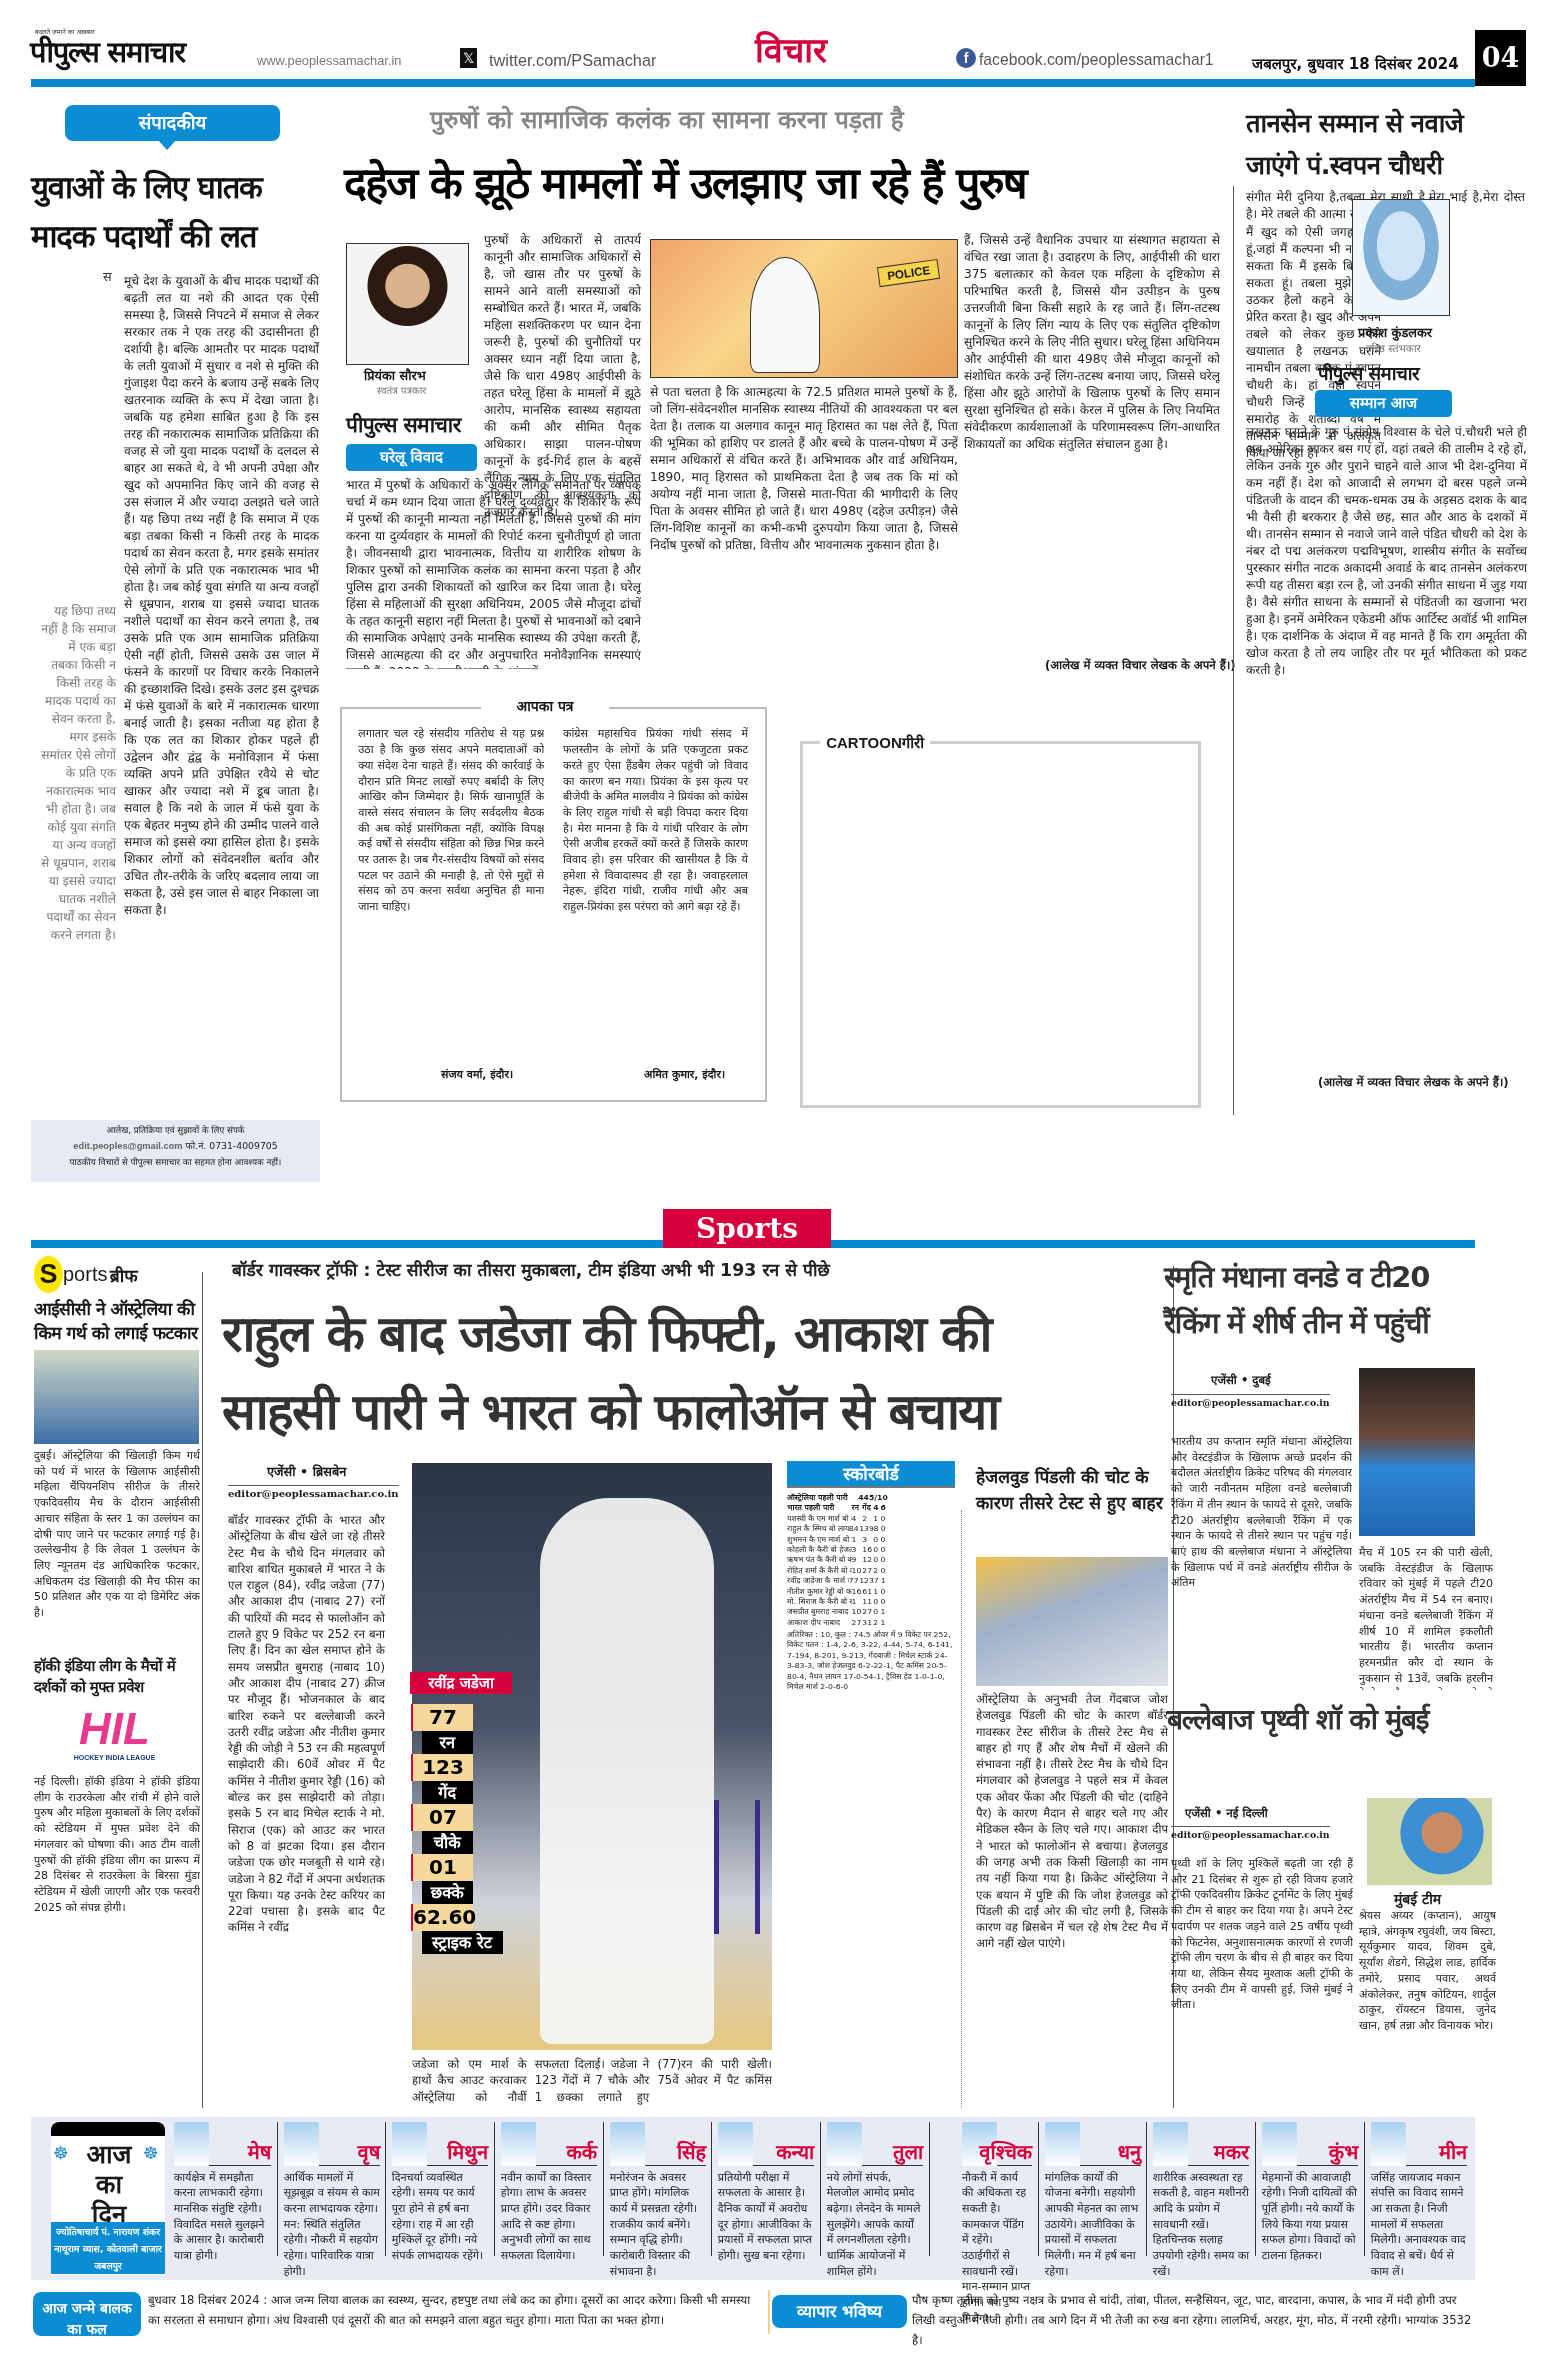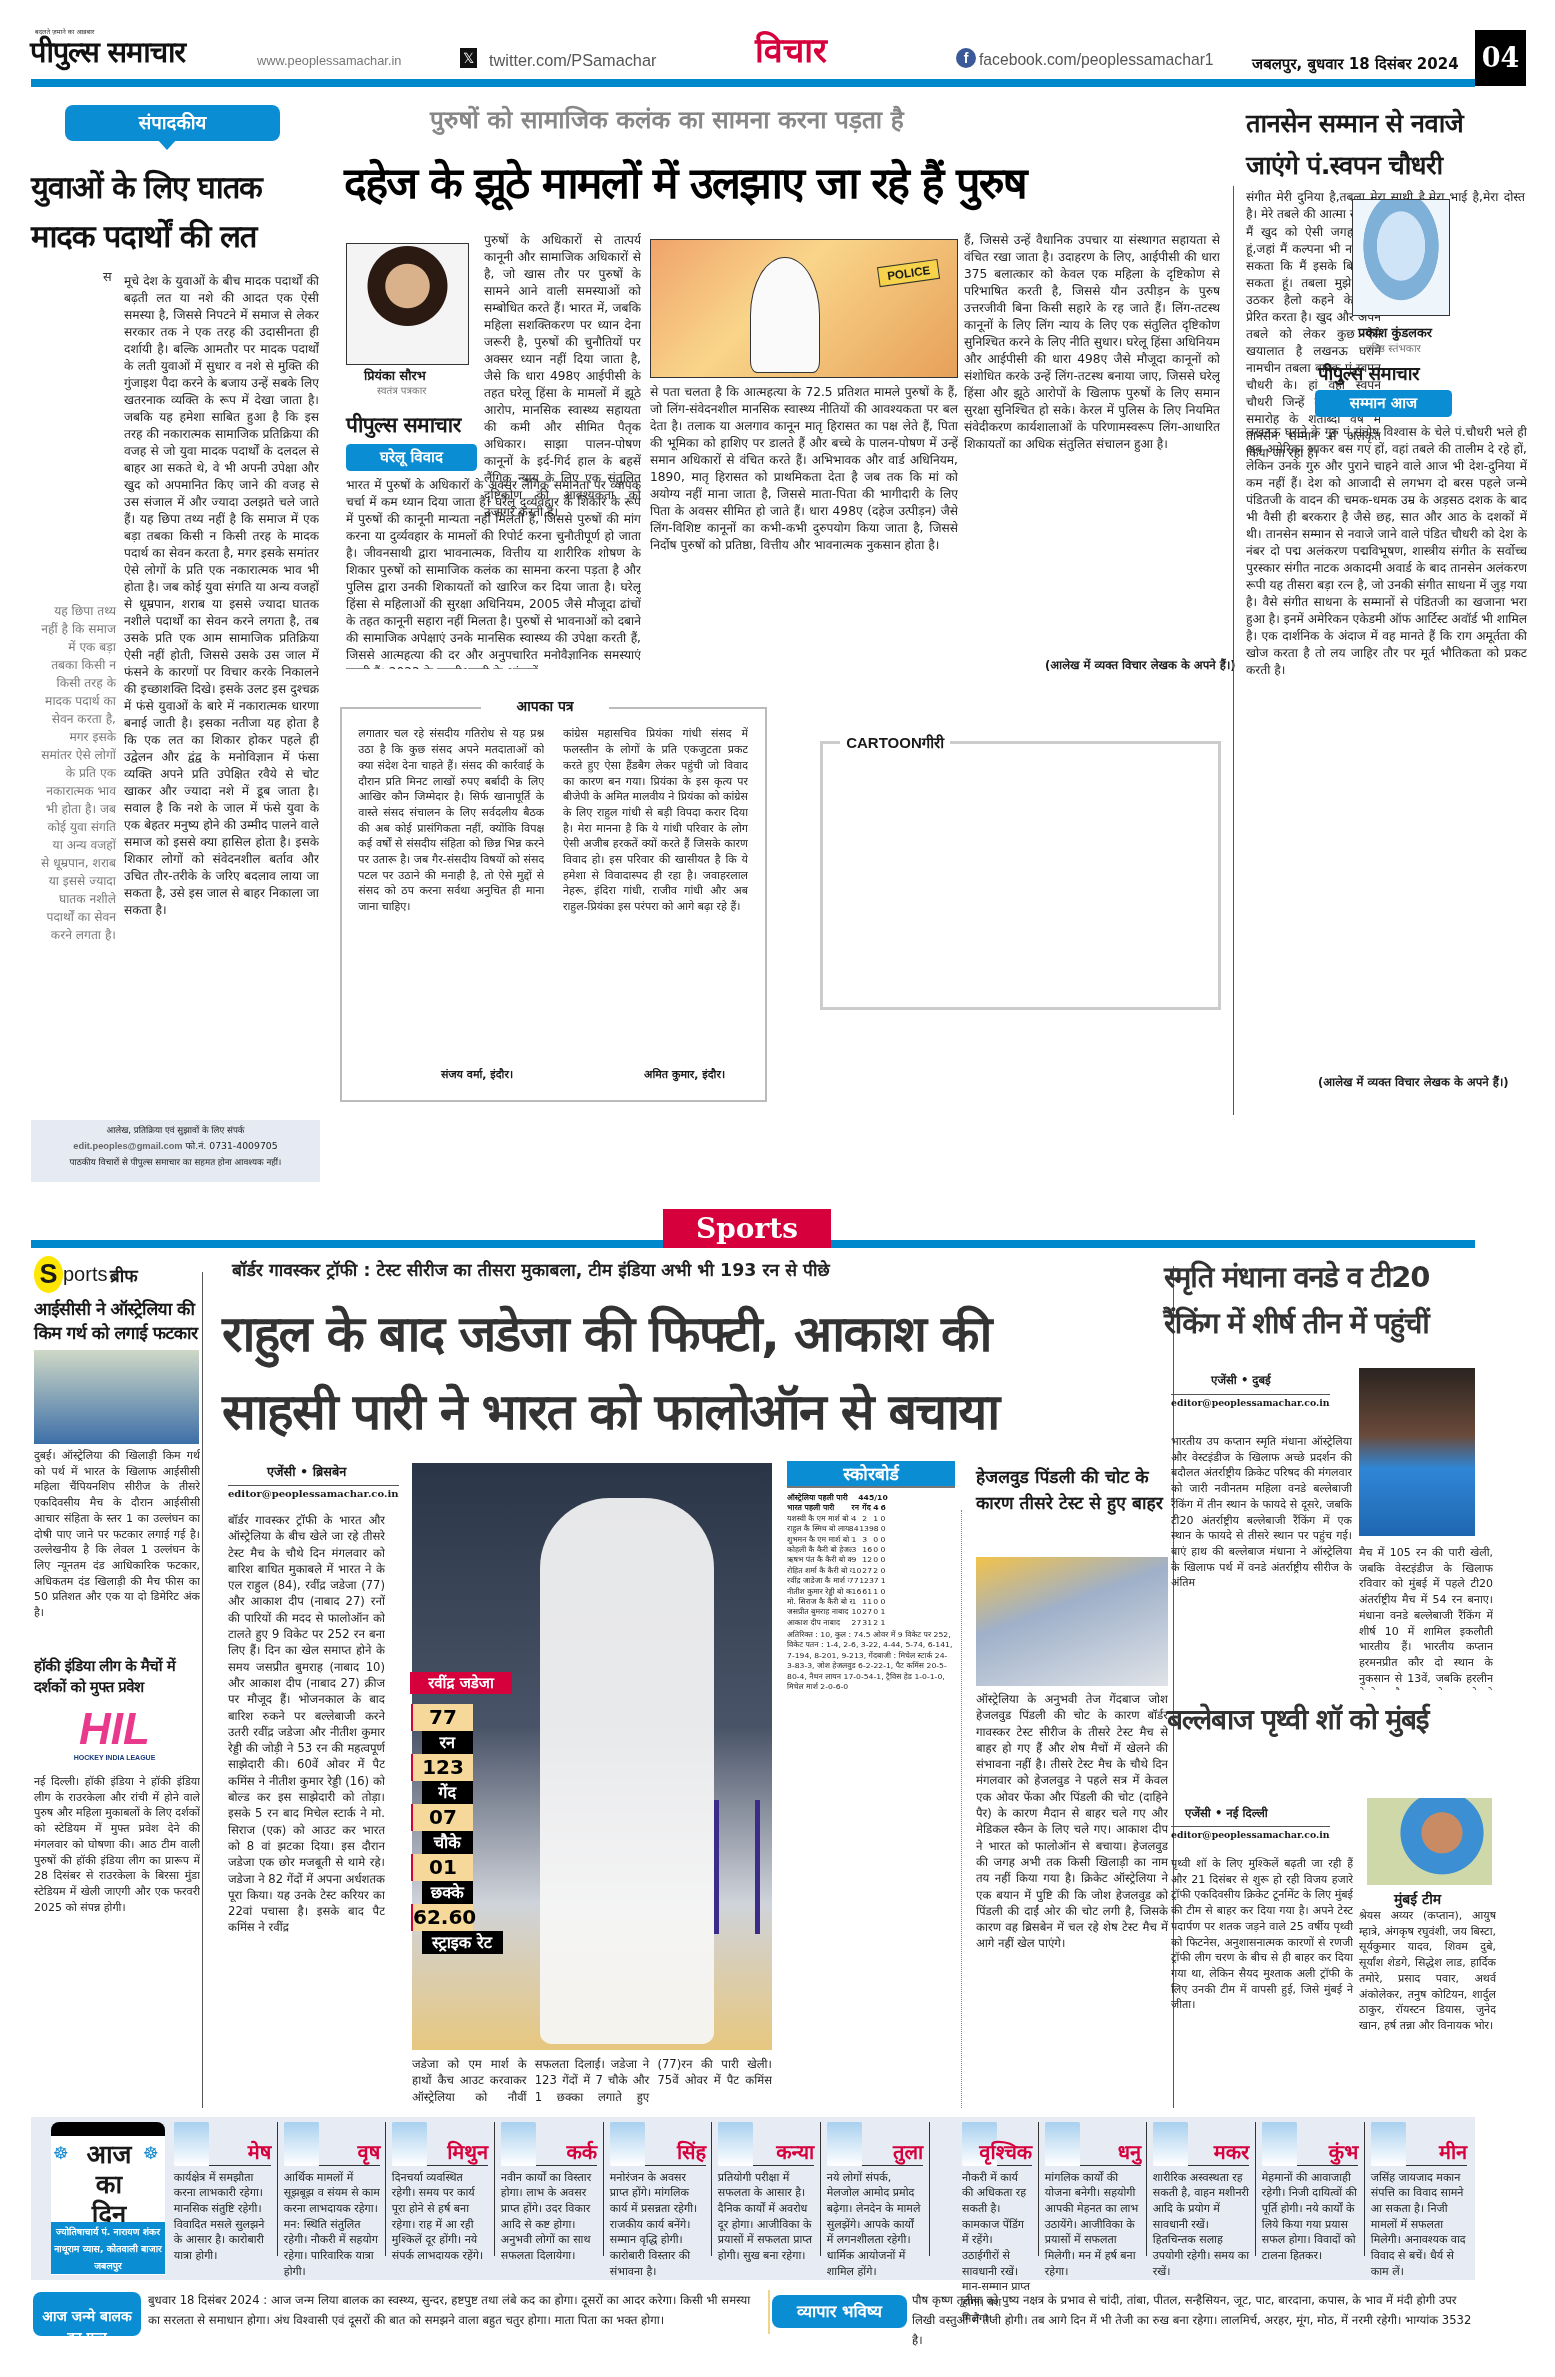--- a/index.html
+++ b/index.html
@@ -95,21 +95,21 @@
 <div class="abs" style="left:1318px;top:1074px;font-size:11.6px;font-weight:bold;">(आलेख में व्यक्त विचार लेखक के अपने हैं।)</div>
 
 <div class="abs" style="left:340px;top:707px;width:427px;height:395px;border:2.3px solid #bbb;">
   <div class="abs" style="left:139px;top:-12.8px;width:128px;background:#fff;text-align:center;font-size:14px;font-weight:bold;">आपका पत्र</div>
   <div class="abs body-text" style="left:16.3px;top:17.4px;width:186px;height:331px;overflow:hidden;font-size:11px;line-height:15.7px;">लगातार चल रहे संसदीय गतिरोध से यह प्रश्न उठा है कि कुछ संसद अपने मतदाताओं को क्या संदेश देना चाहते हैं। संसद की कार्रवाई के दौरान प्रति मिनट लाखों रुपए बर्बादी के लिए आखिर कौन जिम्मेदार है। सिर्फ खानापूर्ति के वास्ते संसद संचालन के लिए सर्वदलीय बैठक की अब कोई प्रासंगिकता नहीं, क्योंकि विपक्ष कई वर्षों से संसदीय संहिता को छिन्न भिन्न करने पर उतारू है। जब गैर-संसदीय विषयों को संसद पटल पर उठाने की मनाही है, तो ऐसे मुद्दों से संसद को ठप करना सर्वथा अनुचित ही माना जाना चाहिए।</div>
   <div class="abs" style="left:99px;top:357px;font-size:11px;font-weight:bold;">संजय वर्मा, इंदौर।</div>
   <div class="abs body-text" style="left:221px;top:17.4px;width:185px;height:331px;overflow:hidden;font-size:11px;line-height:15.7px;">कांग्रेस महासचिव प्रियंका गांधी संसद में फलस्तीन के लोगों के प्रति एकजुटता प्रकट करते हुए ऐसा हैंडबैग लेकर पहुंची जो विवाद का कारण बन गया। प्रियंका के इस कृत्य पर बीजेपी के अमित मालवीय ने प्रियंका को कांग्रेस के लिए राहुल गांधी से बड़ी विपदा करार दिया है। मेरा मानना है कि ये गांधी परिवार के लोग ऐसी अजीब हरकतें क्यों करते हैं जिसके कारण विवाद हो। इस परिवार की खासीयत है कि ये हमेशा से विवादास्पद ही रहा है। जवाहरलाल नेहरू, इंदिरा गांधी, राजीव गांधी और अब राहुल-प्रियंका इस परंपरा को आगे बढ़ा रहे हैं।</div>
   <div class="abs" style="left:302px;top:357px;font-size:11px;font-weight:bold;">अमित कुमार, इंदौर।</div>
 </div>
 
-<div class="abs" style="left:800px;top:741px;width:401px;height:269px;border:3.5px solid #ccc;background:#fff;margin-left:20px;">
+<div class="abs" style="left:800px;top:741px;width:401px;height:367px;border:3.5px solid #ccc;background:#fff;">
   <div class="abs" style="left:17.4px;top:-11.6px;background:#fff;padding:0 5.8px;font-size:15px;font-weight:bold;font-family:'Liberation Sans',sans-serif;">CARTOONगीरी</div>
 </div>
 
 <div class="abs blue-rule" style="left:31px;top:1240px;width:1444px;"></div>
 <div class="abs" style="left:663px;top:1209px;width:168px;height:39px;background:#d6003c;color:#fff;font-size:28px;font-weight:bold;text-align:center;line-height:39px;font-family:'DejaVu Serif',serif;">Sports</div>
 
 <div class="abs" style="left:34px;top:1256px;display:flex;align-items:center;">
   <span style="display:inline-block;width:29px;height:37px;border-radius:50%;background:#ffe600;font-weight:bold;font-size:27px;text-align:center;line-height:37px;font-family:'Liberation Sans',sans-serif;">S</span>
   <span style="font-size:20px;font-family:'Liberation Sans',sans-serif;">ports</span>
   <span style="font-size:17.4px;font-weight:bold;margin-left:2.3px;">ब्रीफ</span>
@@ -378,18 +378,18 @@
     <div class="zodiac-cell" style="left: 1196px; width: 109px;">
       <div class="zodiac-head">
         <div class="zodiac-img"></div>
         <div class="zodiac-line"></div>
         <div class="zodiac-name">मीन</div>
       </div>
       <div class="zodiac-text">जसिंह जायजाद मकान संपत्ति का विवाद सामने आ सकता है। निजी मामलों में सफलता मिलेगी। अनावश्यक वाद विवाद से बचें। धैर्य से काम लें।</div>
     </div>
   </div>
 
-<div class="abs" style="left:33px;top:2292px;width:108px;height:44px;background:#0a8dd2;color:#fff;border-radius:8.1px;font-size:14px;font-weight:bold;text-align:center;line-height:21px;padding-top:14px;">आज जन्मे बालक का फल</div>
+<div class="abs" style="left:33px;top:2292px;width:108px;height:44px;background:#0a8dd2;color:#fff;border-radius:8.1px;font-size:14px;font-weight:bold;text-align:center;line-height:21px;padding-top:6px;">आज जन्मे बालक का फल</div>
 <div class="abs" style="left:148px;top:2290px;width:604px;font-size:11.6px;line-height:20px;color:#222;">बुधवार 18 दिसंबर 2024 : आज जन्म लिया बालक का स्वस्थ्य, सुन्दर, हष्टपुष्ट तथा लंबे कद का होगा। दूसरों का आदर करेगा। किसी भी समस्या का सरलता से समाधान होगा। अंध विश्वासी एवं दूसरों की बात को समझने वाला बहुत चतुर होगा। माता पिता का भक्त होगा।</div>
 <div class="abs" style="left:768px;top:2290px;width:1.7px;height:44px;background:#f0d48a;"></div>
 <div class="abs" style="left:772px;top:2295px;width:135px;height:33px;background:#0a8dd2;color:#fff;border-radius:8.1px;font-size:16.3px;font-weight:bold;text-align:center;line-height:33px;">व्यापार भविष्य</div>
 <div class="abs" style="left:912px;top:2290px;width:563px;font-size:11.6px;line-height:20px;color:#222;">पौष कृष्ण तृतीया को पुष्य नक्षत्र के प्रभाव से चांदी, तांबा, पीतल, सन्हैसियन, जूट, पाट, बारदाना, कपास, के भाव में मंदी होगी उपर लिखी वस्तुओं में तेजी होगी। तब आगे दिन में भी तेजी का रुख बना रहेगा। लालमिर्च, अरहर, मूंग, मोठ, में नरमी रहेगी। भाग्यांक 3532 है।</div>
 
 
 </body></html>

